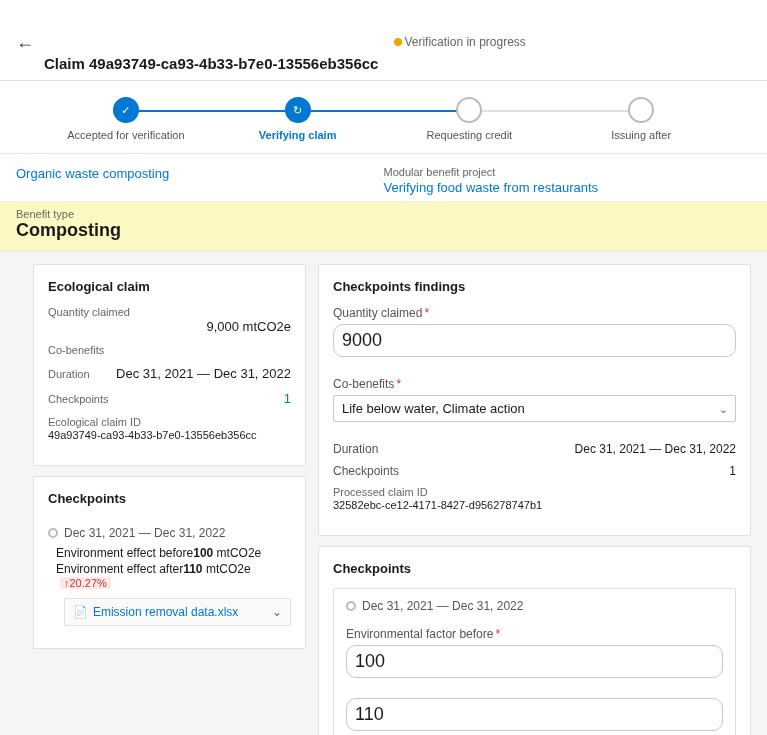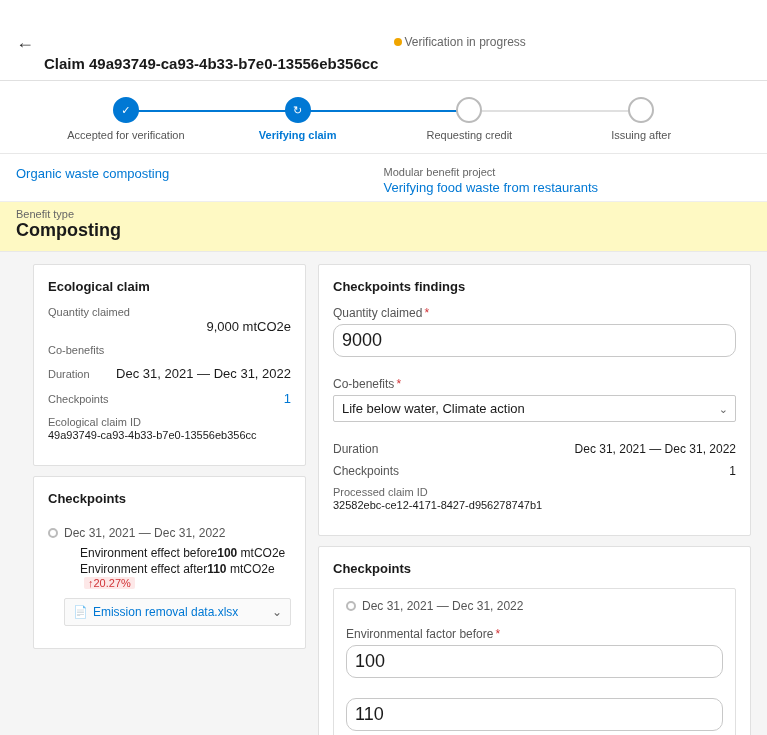--- a/index.html
+++ b/index.html
@@ -241,21 +241,21 @@
       width: 10px;
       height: 10px;
       border-radius: 50%;
       border: 2px solid #bbb;
       background: #fff;
       flex-shrink: 0;
     }
     .env-line {
       font-size: 12px;
       color: #1a1a1a;
-      margin-left: 32px;
+      margin-left: 8px;
       margin-bottom: 2px;
     }
     .env-line span.bold {
       font-weight: 600;
     }
     .env-line .change-badge {
       display: inline-flex;
       align-items: center;
       background: #fde8e8;
       color: #d13438;

